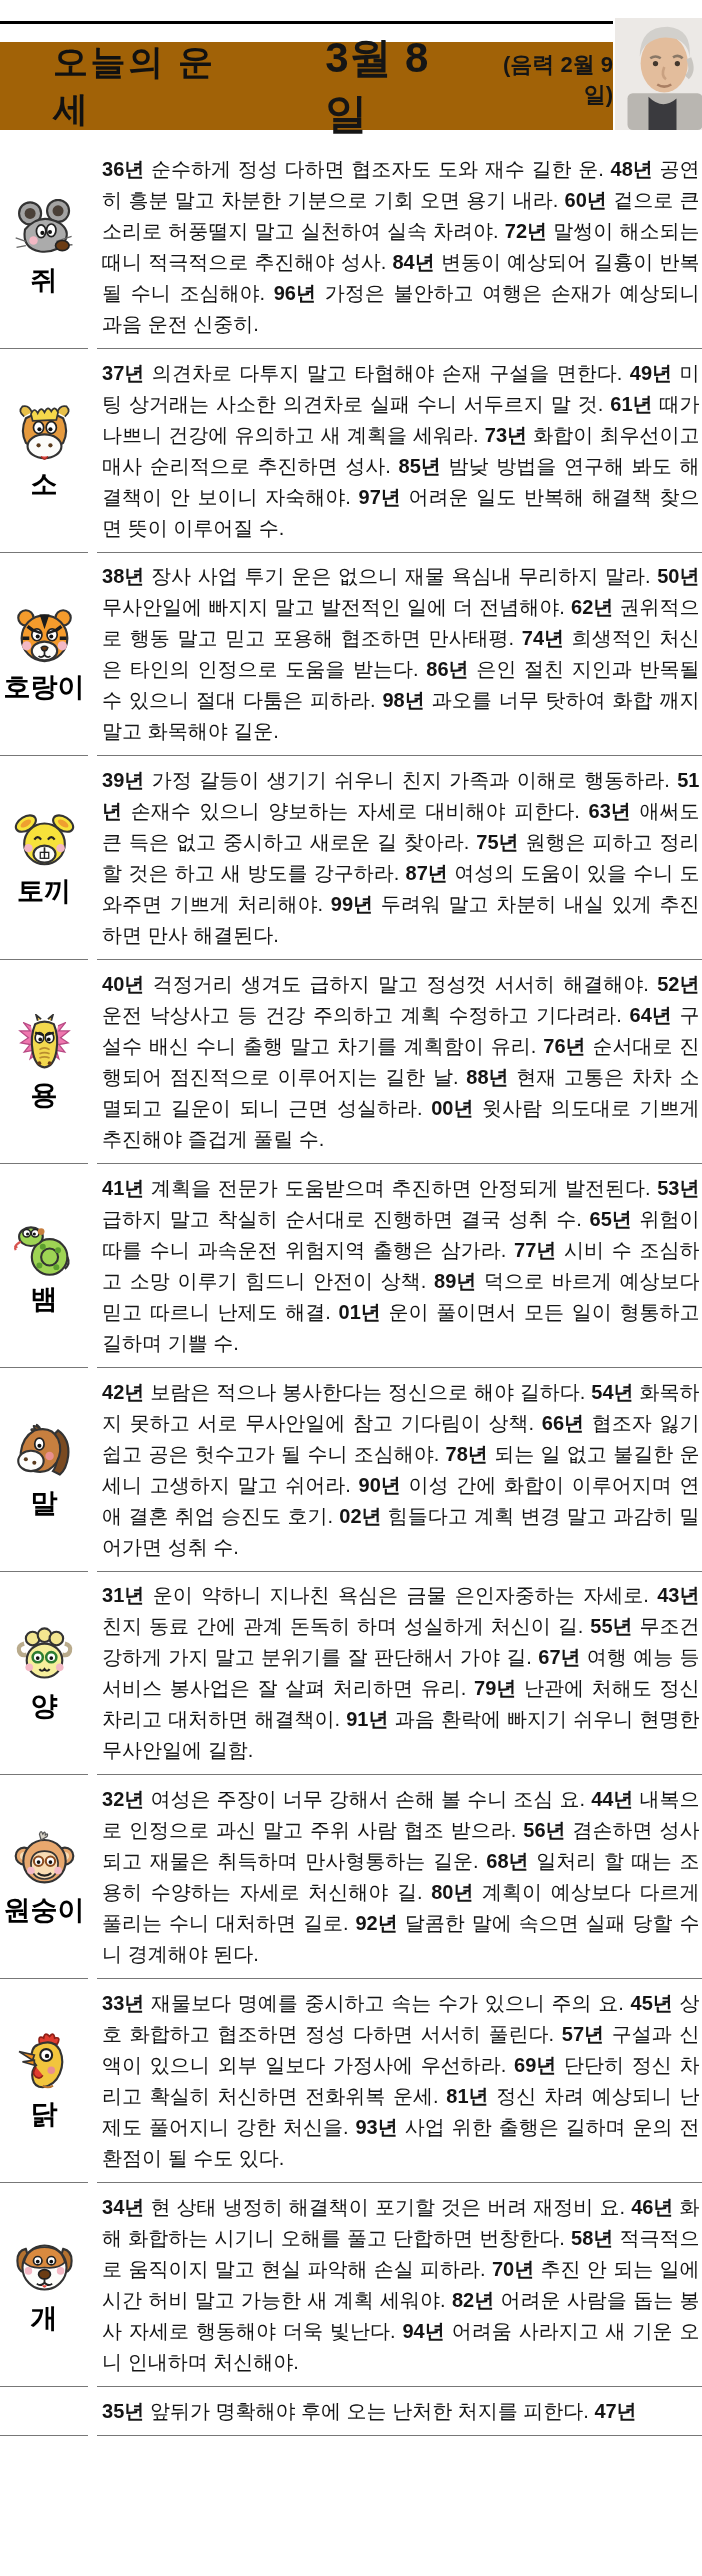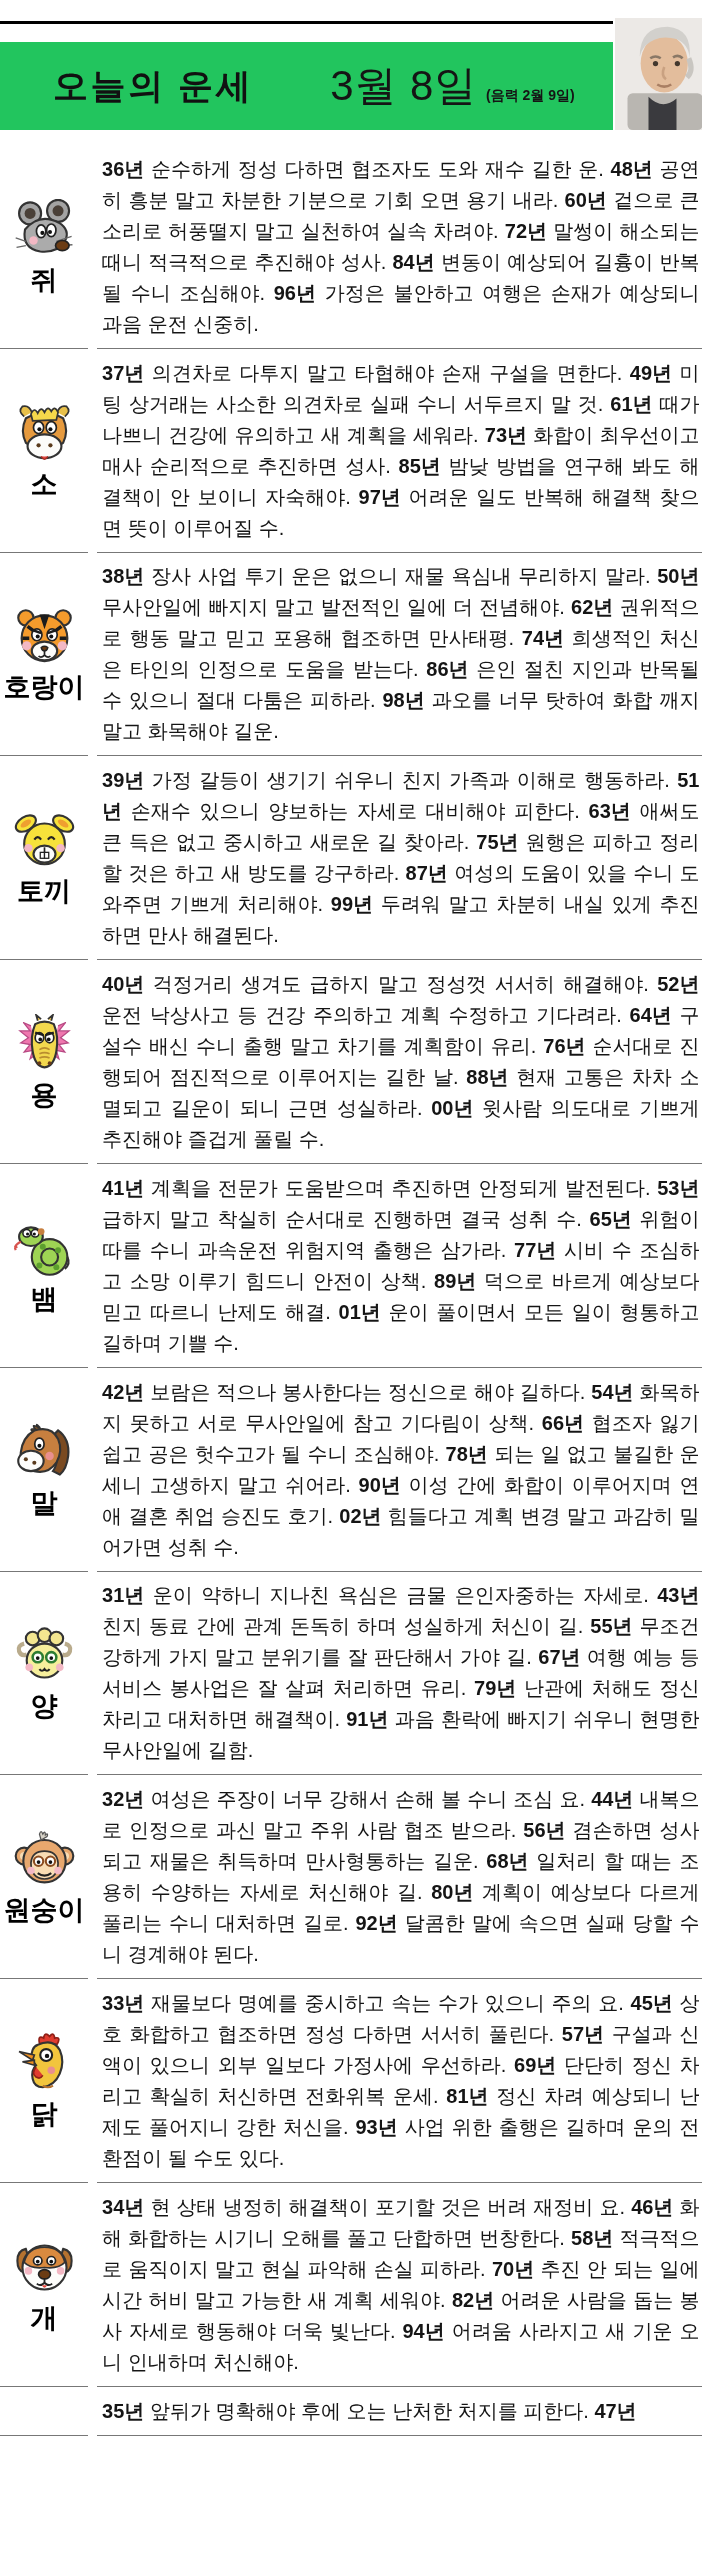--- a/index.html
+++ b/index.html
@@ -2,26 +2,26 @@
 <html style="font-size:14px"><head>
 <meta charset="utf-8">
 <style>
   html,body{margin:0;padding:0;background:#fff;}
   body{width:703px;font-family:"Liberation Sans","DejaVu Sans",sans-serif;color:#151515;}
   .page{width:703px;position:relative;}
 
   
   header{position:relative;height:145px;}
   .top-rule{position:absolute;top:21px;left:0;width:613px;height:2.6px;background:#000;}
-  .band{position:absolute;top:42px;left:0;width:613px;height:88px;background:#22c55e;
+  .band{position:absolute;top:42px;left:0;width:613px;height:88px;background:#a16207;
         display:flex;align-items:center;}
   .page-title{margin:0 0 0 53px;font-size:35px;font-weight:bold;letter-spacing:2.6px;color:#111;}
   .date-wrap{margin-left:77px;display:flex;align-items:baseline;}
-  .date-main{font-size:42px;font-weight:normal;letter-spacing:0.9px;}
-  .date-lunar{font-size:14px;font-weight:bold;margin-left:8.8px;text-align:right;}
+  .date-main{font-size:42px;font-weight:bold;letter-spacing:0.9px;}
+  .date-lunar{font-size:22px;font-weight:bold;margin-left:8.8px;text-align:right;}
   .photo{position:absolute;top:17.6px;right:0;width:88px;height:112px;overflow:hidden;background:#ece9e6;}
   .photo svg{display:block;}
 
   
   main{padding:0;}
   .row{display:flex;align-items:stretch;}
   .icon-cell{width:88px;flex:0 0 88px;border-bottom:0.9px solid #777;
              display:flex;flex-direction:column;align-items:center;justify-content:center;
              gap:7px;padding:7px 0;}
   .zicon svg{display:block;}

